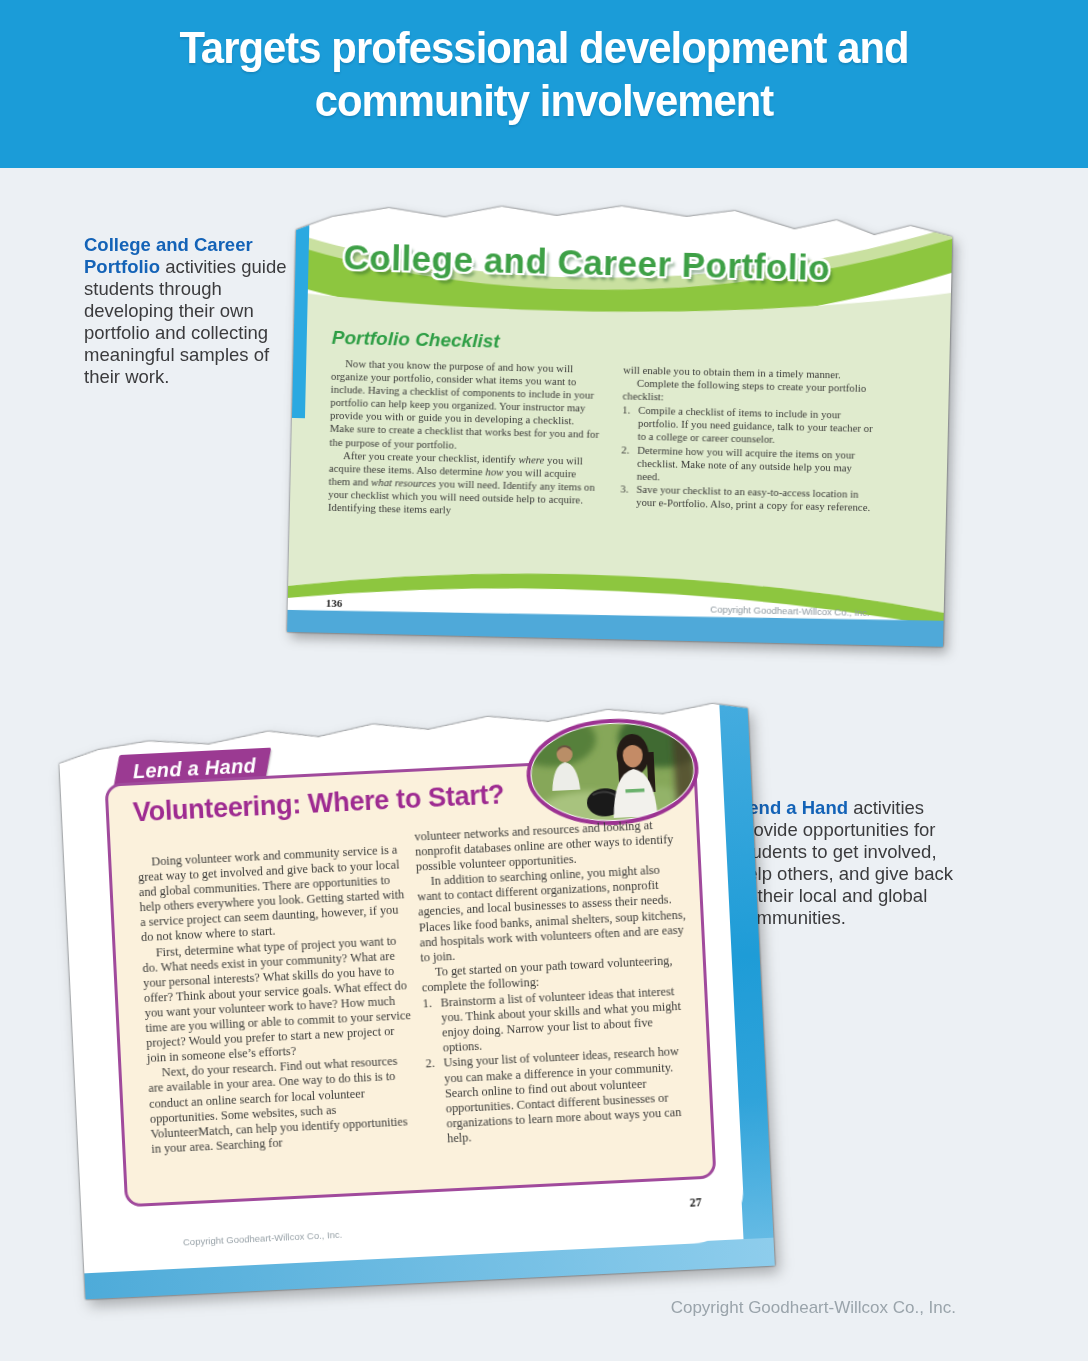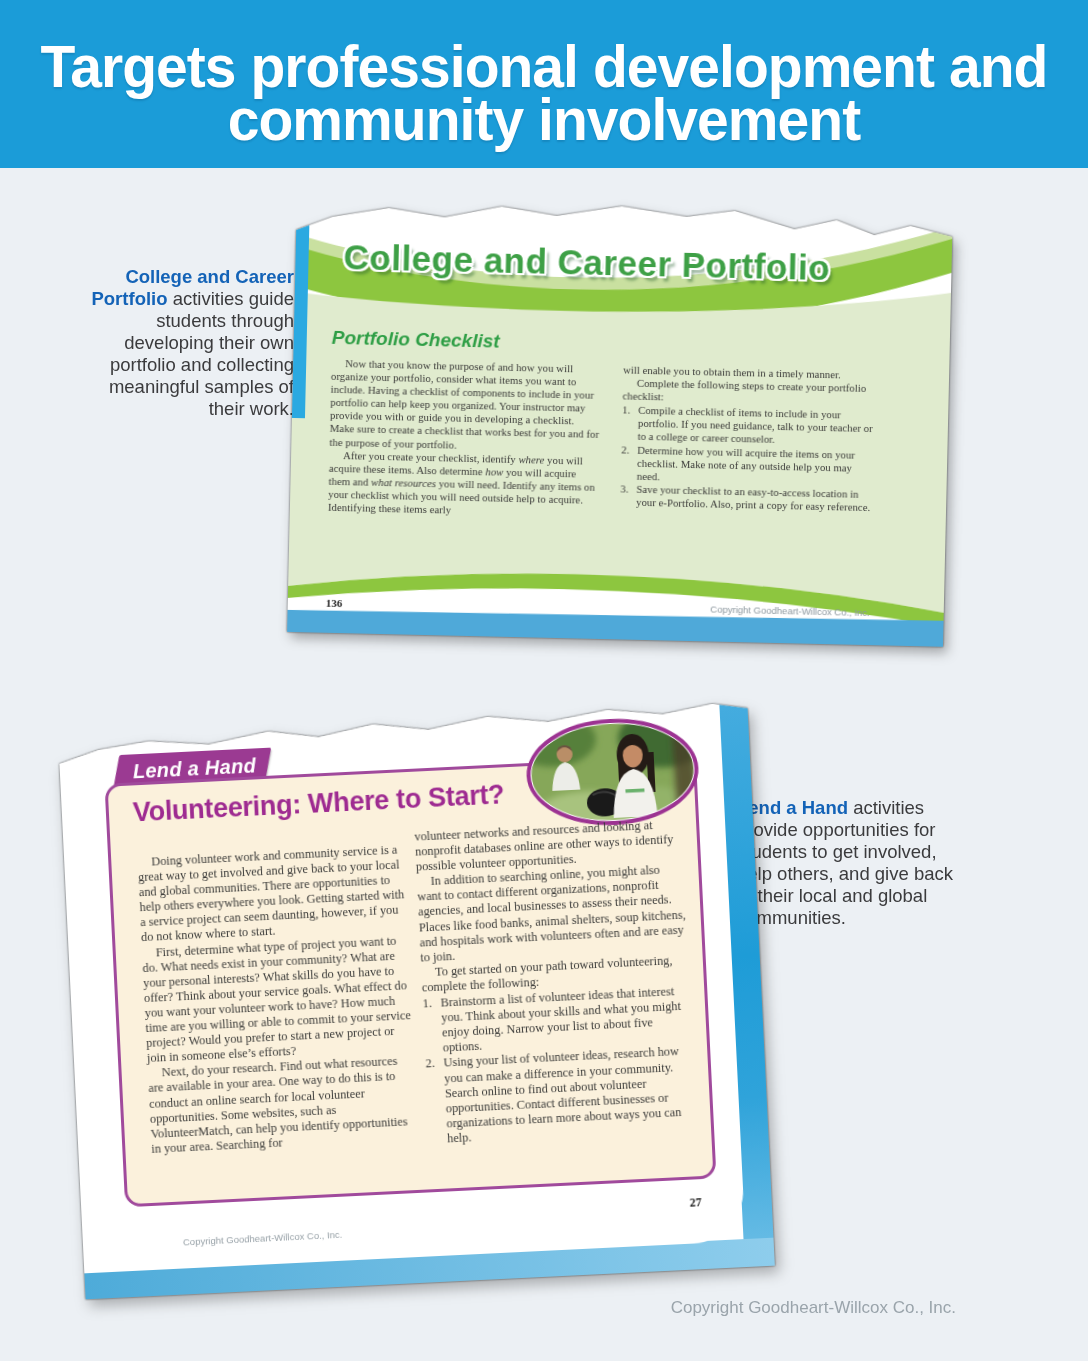--- a/index.html
+++ b/index.html
@@ -2,28 +2,28 @@
 <html><head>
 <meta charset="utf-8">
 <style>
   html,body{margin:0;padding:0;background:#fff;}
   .canvas{
     position:relative;width:1088px;height:1361px;overflow:hidden;
     background:#ECF0F4;font-family:"Liberation Sans",sans-serif;
   }
   
   .header{position:absolute;left:0;top:0;width:1088px;height:168px;background:#1B9CD8;}
-  .header .titles{padding-top:40px;text-align:center;color:#fff;font-weight:bold;
-    font-size:60px;line-height:53px;letter-spacing:-1px;
+  .header .titles{padding-top:21px;text-align:center;color:#fff;font-weight:bold;
+    font-size:44px;line-height:53px;letter-spacing:-1px;
     text-shadow:0 2px 2px rgba(0,60,100,0.2);}
   .header .line{display:block;transform:scaleX(0.95);}
   
   .caption{position:absolute;font-size:18.5px;line-height:22px;color:#3B3B3D;}
   .caption .lead{color:#1463B7;font-weight:bold;}
-  .caption-left{left:84px;top:266px;width:210px;text-align:right;}
+  .caption-left{left:84px;top:234px;width:210px;}
   .caption-right{left:737px;top:797px;width:228px;}
   
   .p1-wrap{position:absolute;left:297px;top:196px;width:656px;height:436px;
     transform:rotate(1.3deg);transform-origin:top left;
     filter:drop-shadow(0 0 1px rgba(45,45,45,0.85)) drop-shadow(4px 6px 6px rgba(0,0,0,0.30));}
   .p1{position:relative;width:100%;height:100%;background:#fff;overflow:hidden;
     clip-path:polygon(0px 34px,36px 20px,92px 10px,148px 18px,205px 6px,260px 14px,
       325px 3px,390px 12px,438px 5px,498px 22px,540px 12px,578px 26px,614px 16px,
       656px 26px,656px 436px,0px 436px);}
   .p1-art{position:absolute;left:0;top:0;width:656px;height:436px;}

